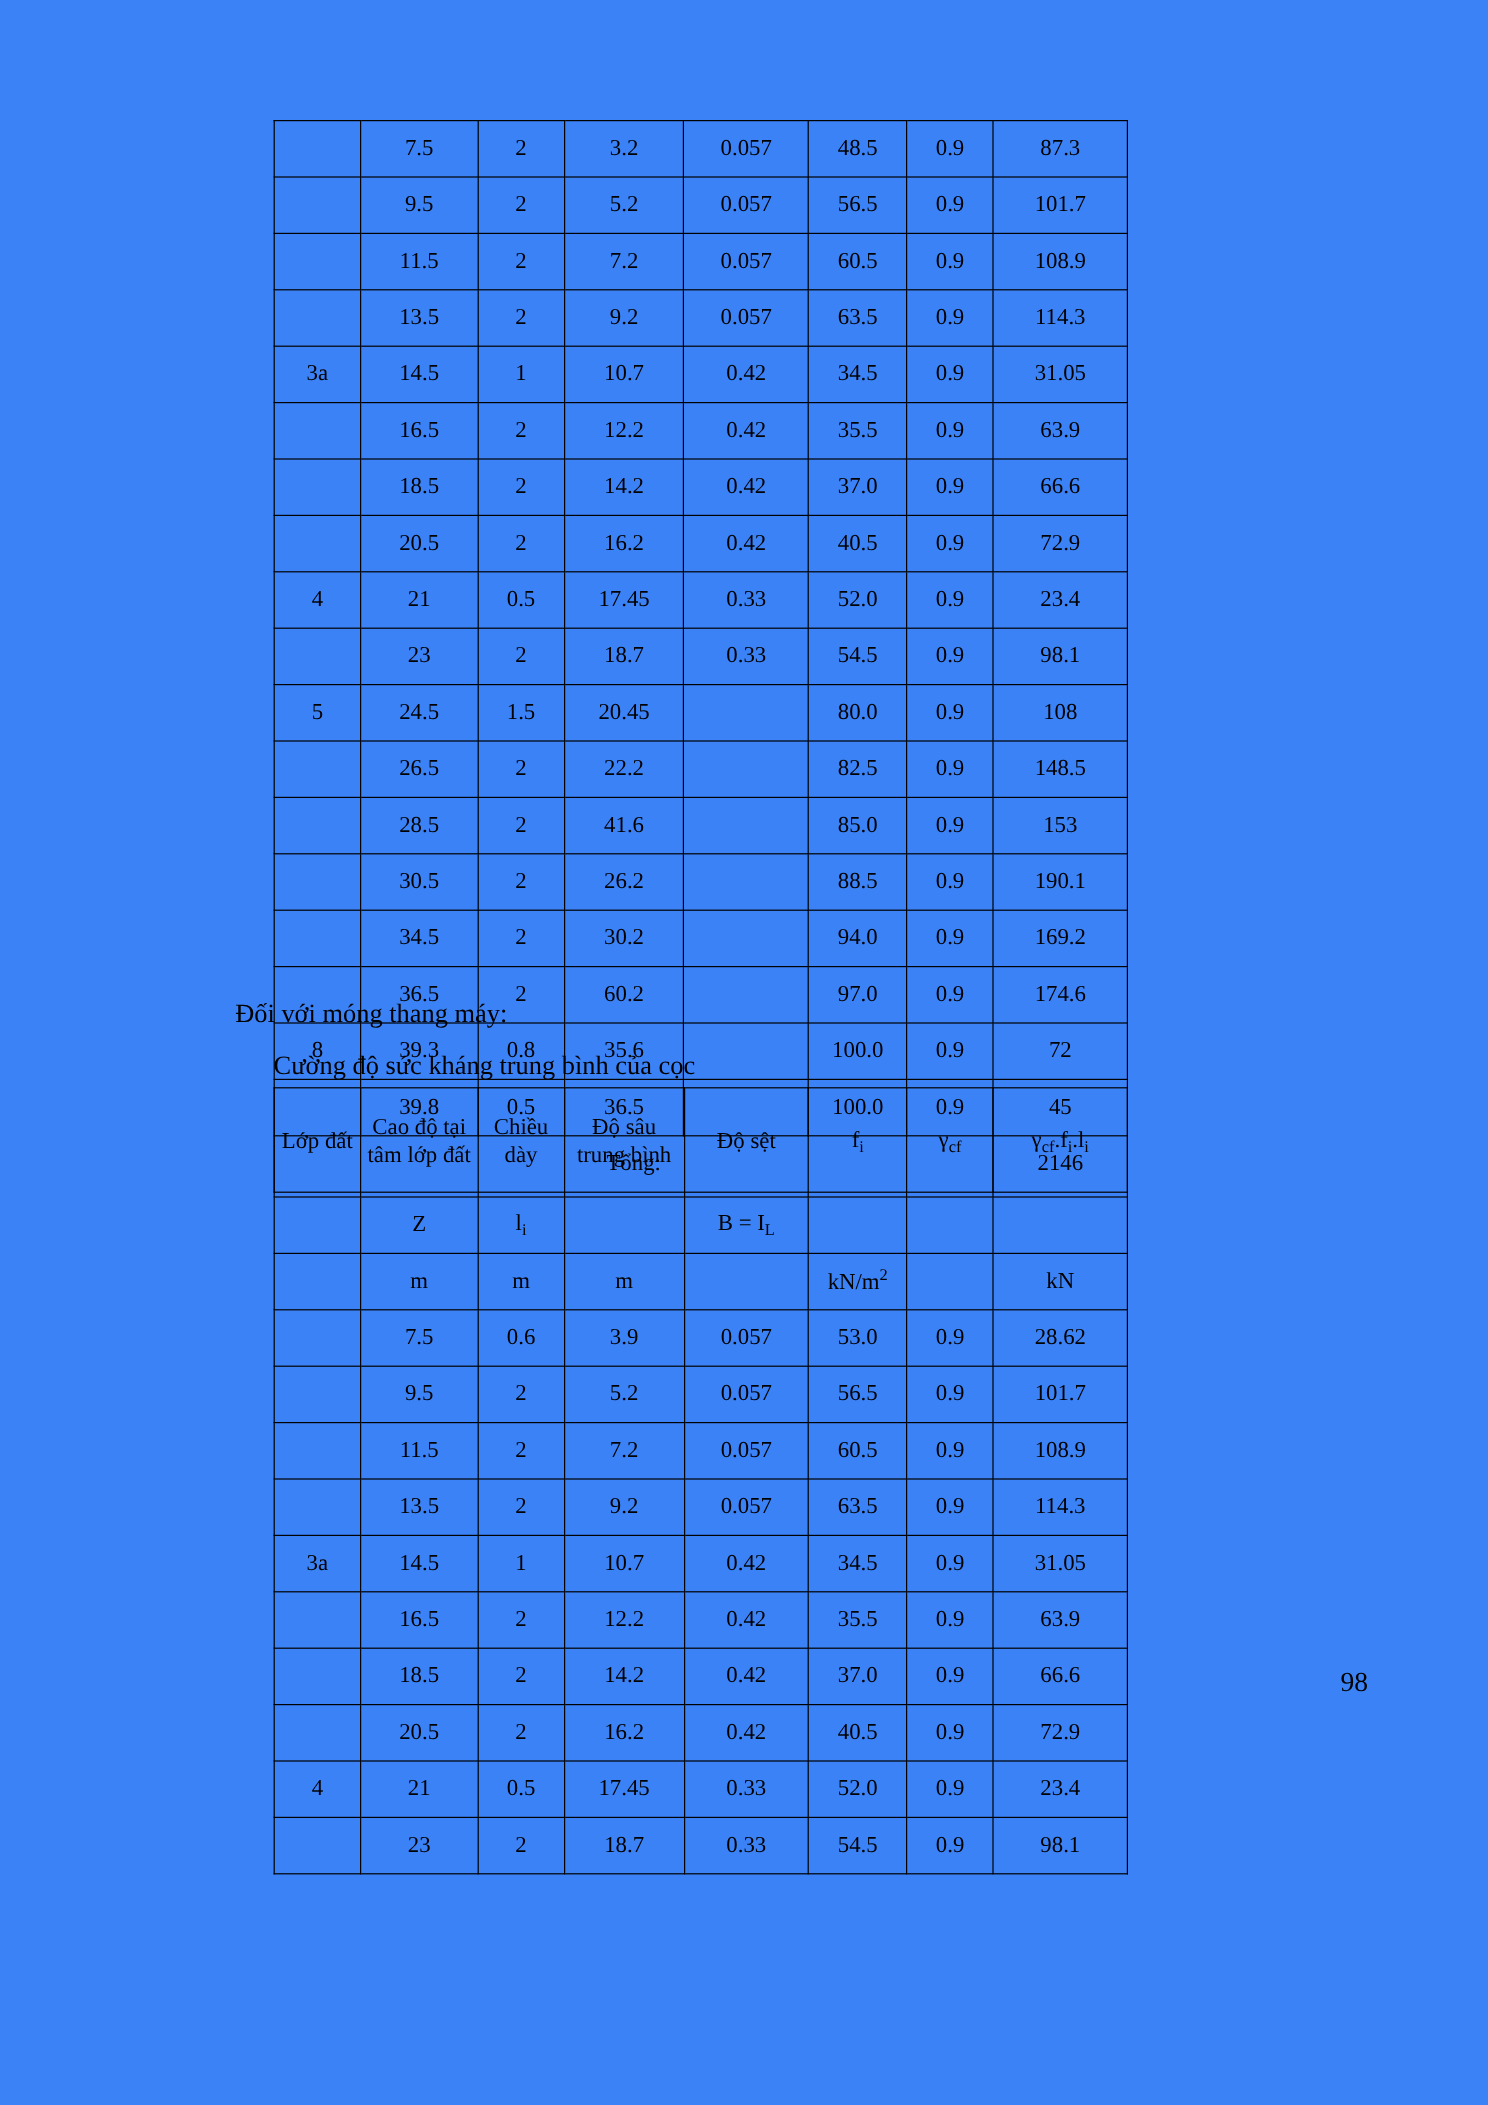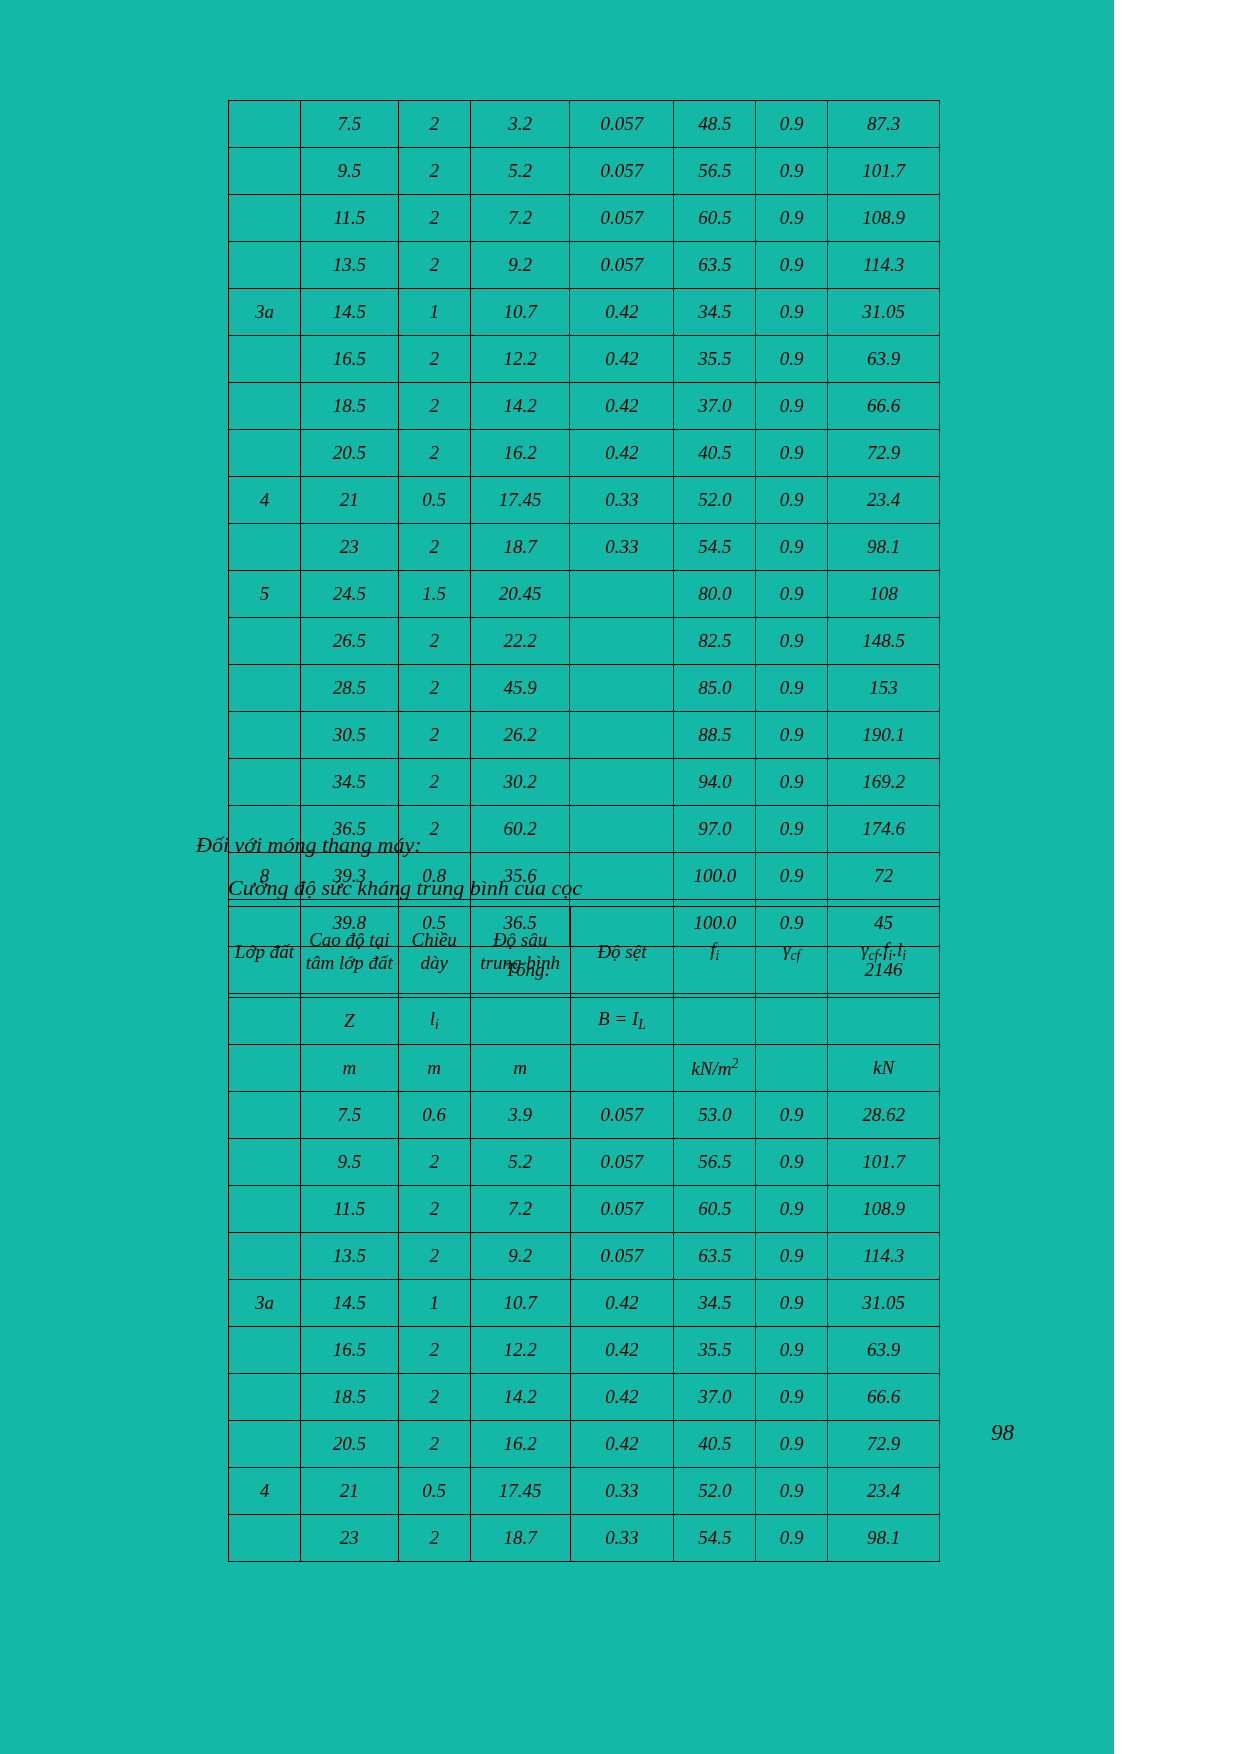--- a/index.html
+++ b/index.html
@@ -2,27 +2,26 @@
 <html><head>
 <meta charset="utf-8">
 <style>
   html, body {
     margin: 0;
     padding: 0;
     background: #ffffff;
   }
   .page {
     position: relative;
-    width: 1114px;
+    width: 1240px;
     height: 1754px;
-    background: #14b8a6;
+    background: #3b82f6;
     font-family: "Liberation Serif", "DejaVu Serif", serif;
     color: #000000;
     box-sizing: border-box;
-    font-style: italic;
   }
   table.doc-table {
     border-collapse: collapse;
     table-layout: fixed;
   }
   table.doc-table td, table.doc-table th {
     border: 1px solid #000000;
     text-align: center;
     vertical-align: middle;
     font-size: 19px;
@@ -78,21 +77,21 @@
   }
   #caption-table2 {
     left: 228px;
     top: 875px;
     width: 712px;
     text-align: left;
   }
   #page-number {
     position: absolute;
     right: 100px;
-    top: 1420px;
+    top: 1389px;
     font-size: 23px;
   }
 </style>
 </head>
 <body>
 
 <div class="page">
 
   <div id="table-top-wrap">
     <table class="doc-table">
@@ -224,21 +223,21 @@
             <td>22.2</td>
             <td></td>
             <td>82.5</td>
             <td>0.9</td>
             <td>148.5</td>
           </tr>
           <tr class="row-h">
             <td></td>
             <td>28.5</td>
             <td>2</td>
-            <td>45.9</td>
+            <td>41.6</td>
             <td></td>
             <td>85.0</td>
             <td>0.9</td>
             <td>153</td>
           </tr>
           <tr class="row-h">
             <td></td>
             <td>30.5</td>
             <td>2</td>
             <td>26.2</td>

